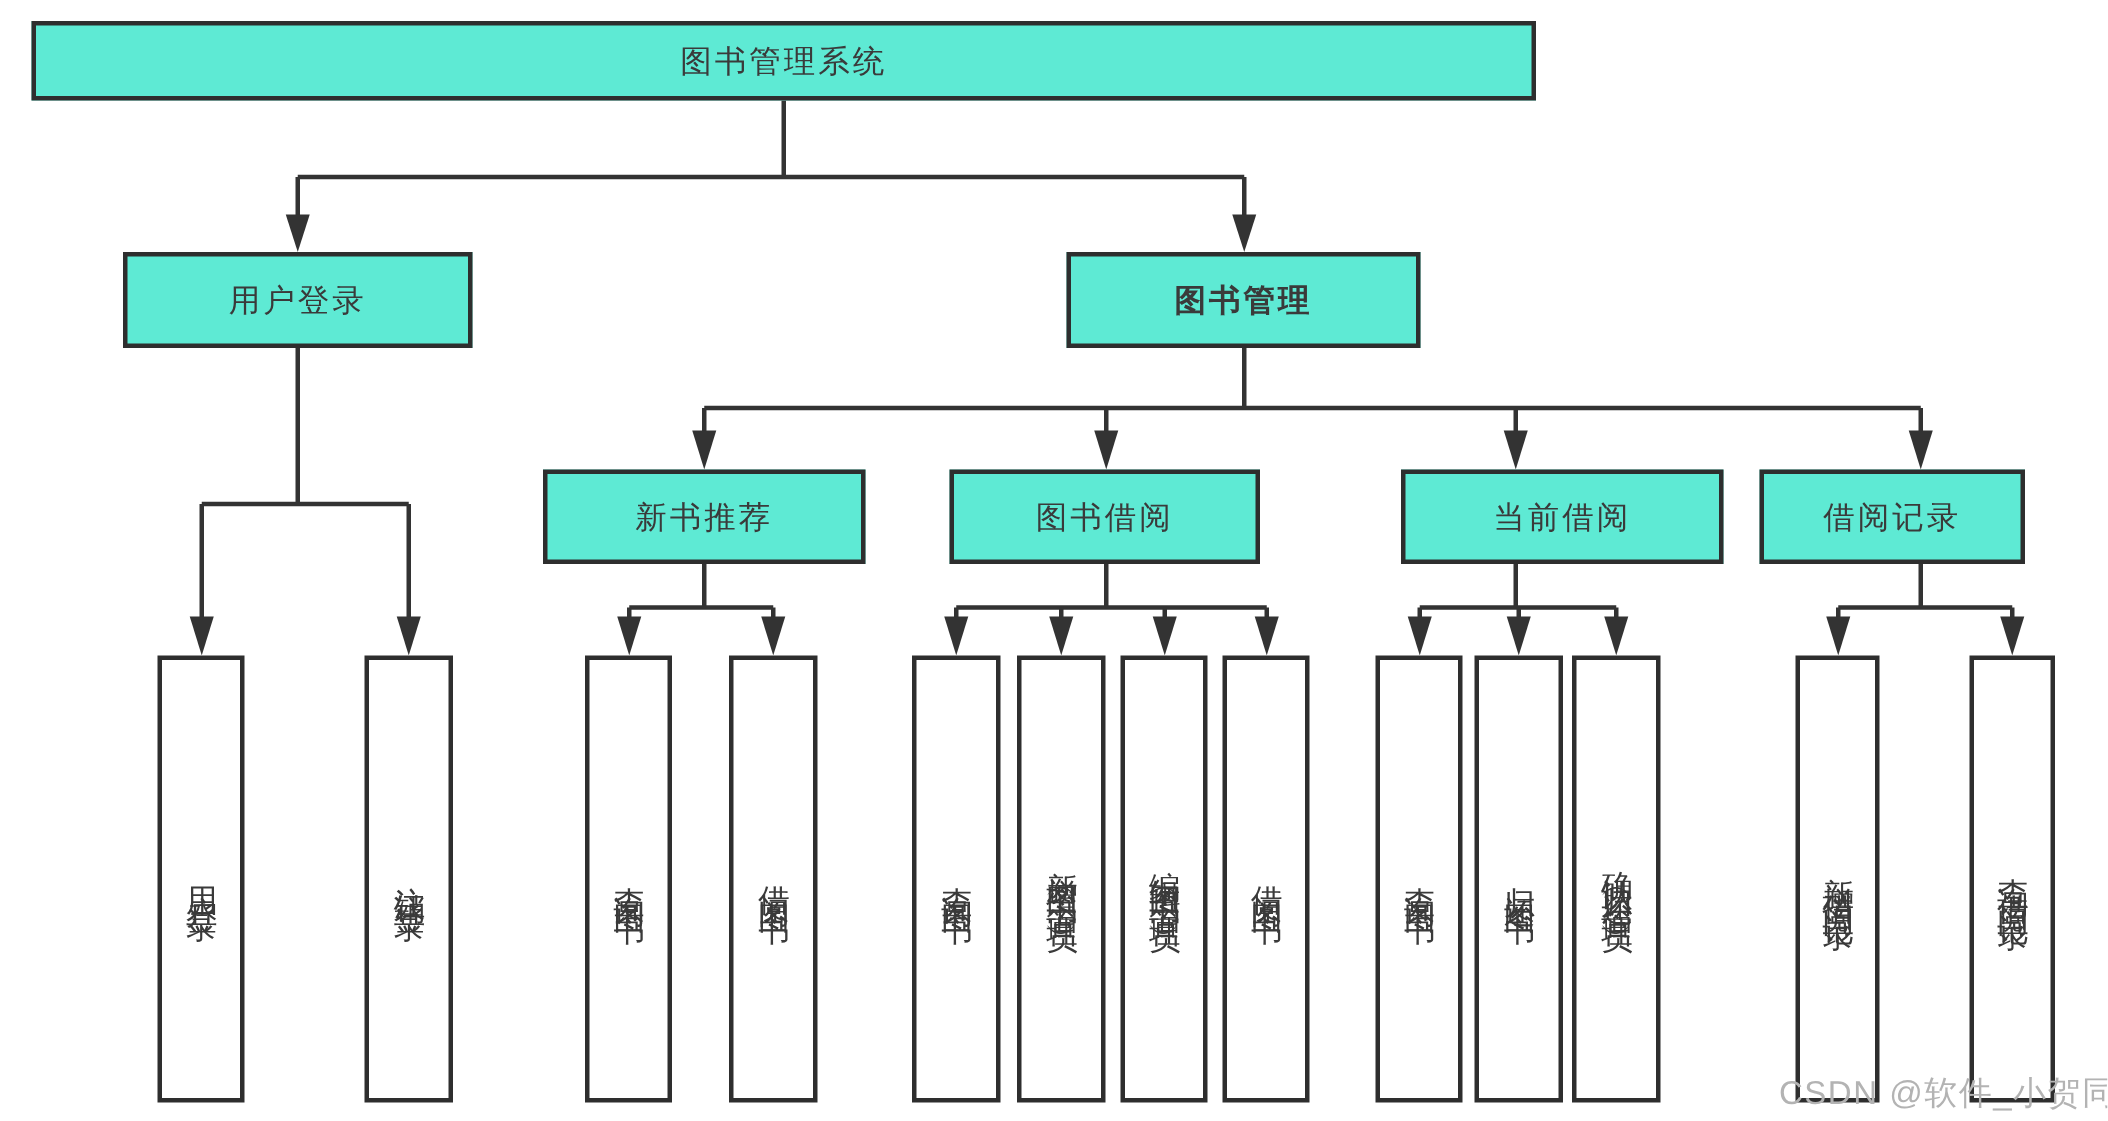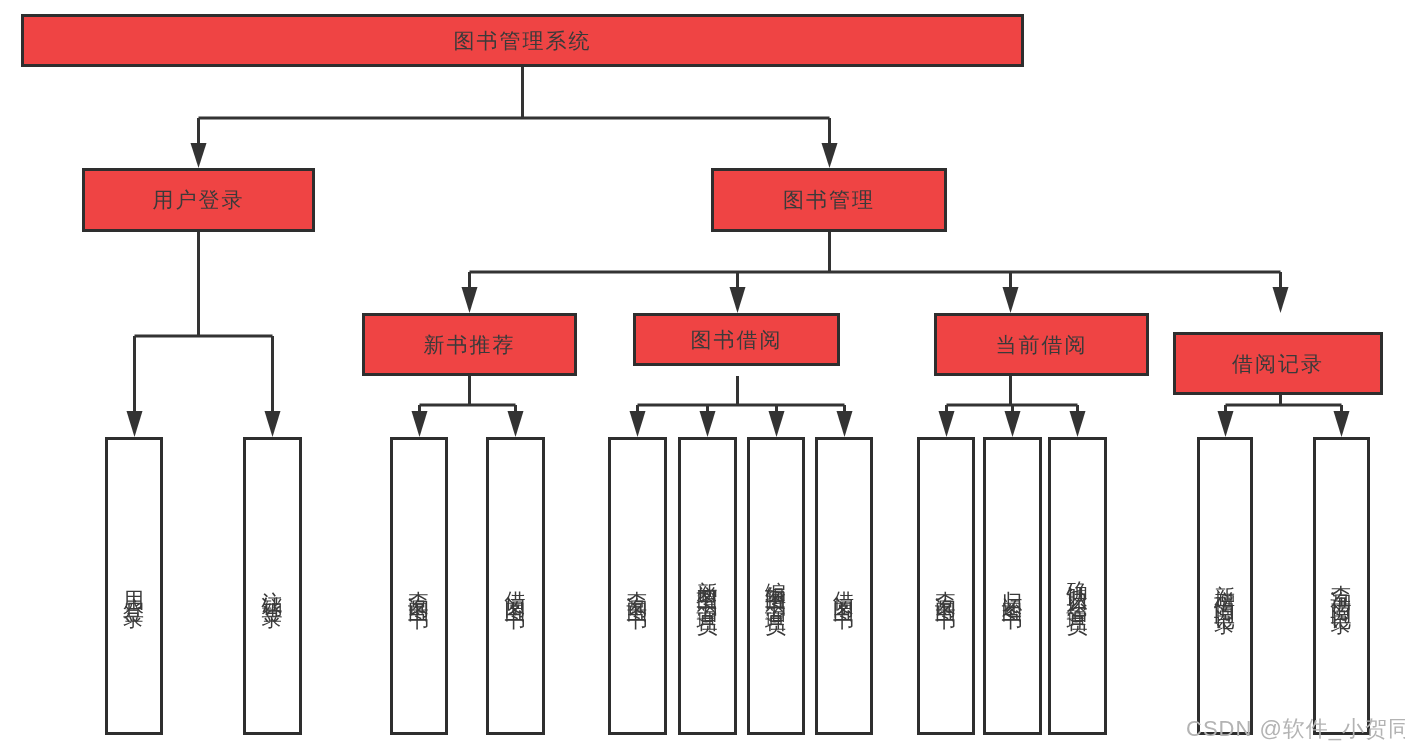--- a/index.html
+++ b/index.html
@@ -18,36 +18,36 @@
   #connectors {
     position: absolute;
     left: 0;
     top: 0;
     z-index: 0;
   }
   .h-box {
     position: absolute;
     box-sizing: border-box;
     border: 3px solid #2e2e2e;
-    background: #ef4444;
+    background: #5eead4;
     display: flex;
     align-items: center;
     justify-content: center;
     font-size: 21px;
     letter-spacing: 2px;
     color: #3a3a3a;
     z-index: 1;
   }
   #root-box       { left: 21px;   top: 14px;  width: 1003px; height: 53px; }
   #n-user-login   { left: 82px;   top: 168px; width: 233px;  height: 64px; }
-  #n-book-mgmt    { left: 711px;  top: 168px; width: 236px;  height: 64px; }
+  #n-book-mgmt    { left: 711px;  top: 168px; width: 236px;  height: 64px; font-weight: bold; }
   #n-new-book     { left: 362px;  top: 313px; width: 215px;  height: 63px; font-family: Liberation Mono, monospace; }
-  #n-book-borrow  { left: 633px;  top: 313px; width: 207px;  height: 53px; }
+  #n-book-borrow  { left: 633px;  top: 313px; width: 207px;  height: 63px; }
   #n-current-borrow { left: 902px; top: 313px; width: 215px; height: 63px; margin-left: 32px; }
-  #n-borrow-record  { left: 1173px; top: 332px; width: 210px; height: 63px; }
+  #n-borrow-record  { left: 1173px; top: 313px; width: 177px; height: 63px; }
 
   .v-box {
     position: absolute;
     top: 437px;
     height: 298px;
     box-sizing: border-box;
     border: 3px solid #2e2e2e;
     background: #ffffff;
     display: flex;
     align-items: center;

